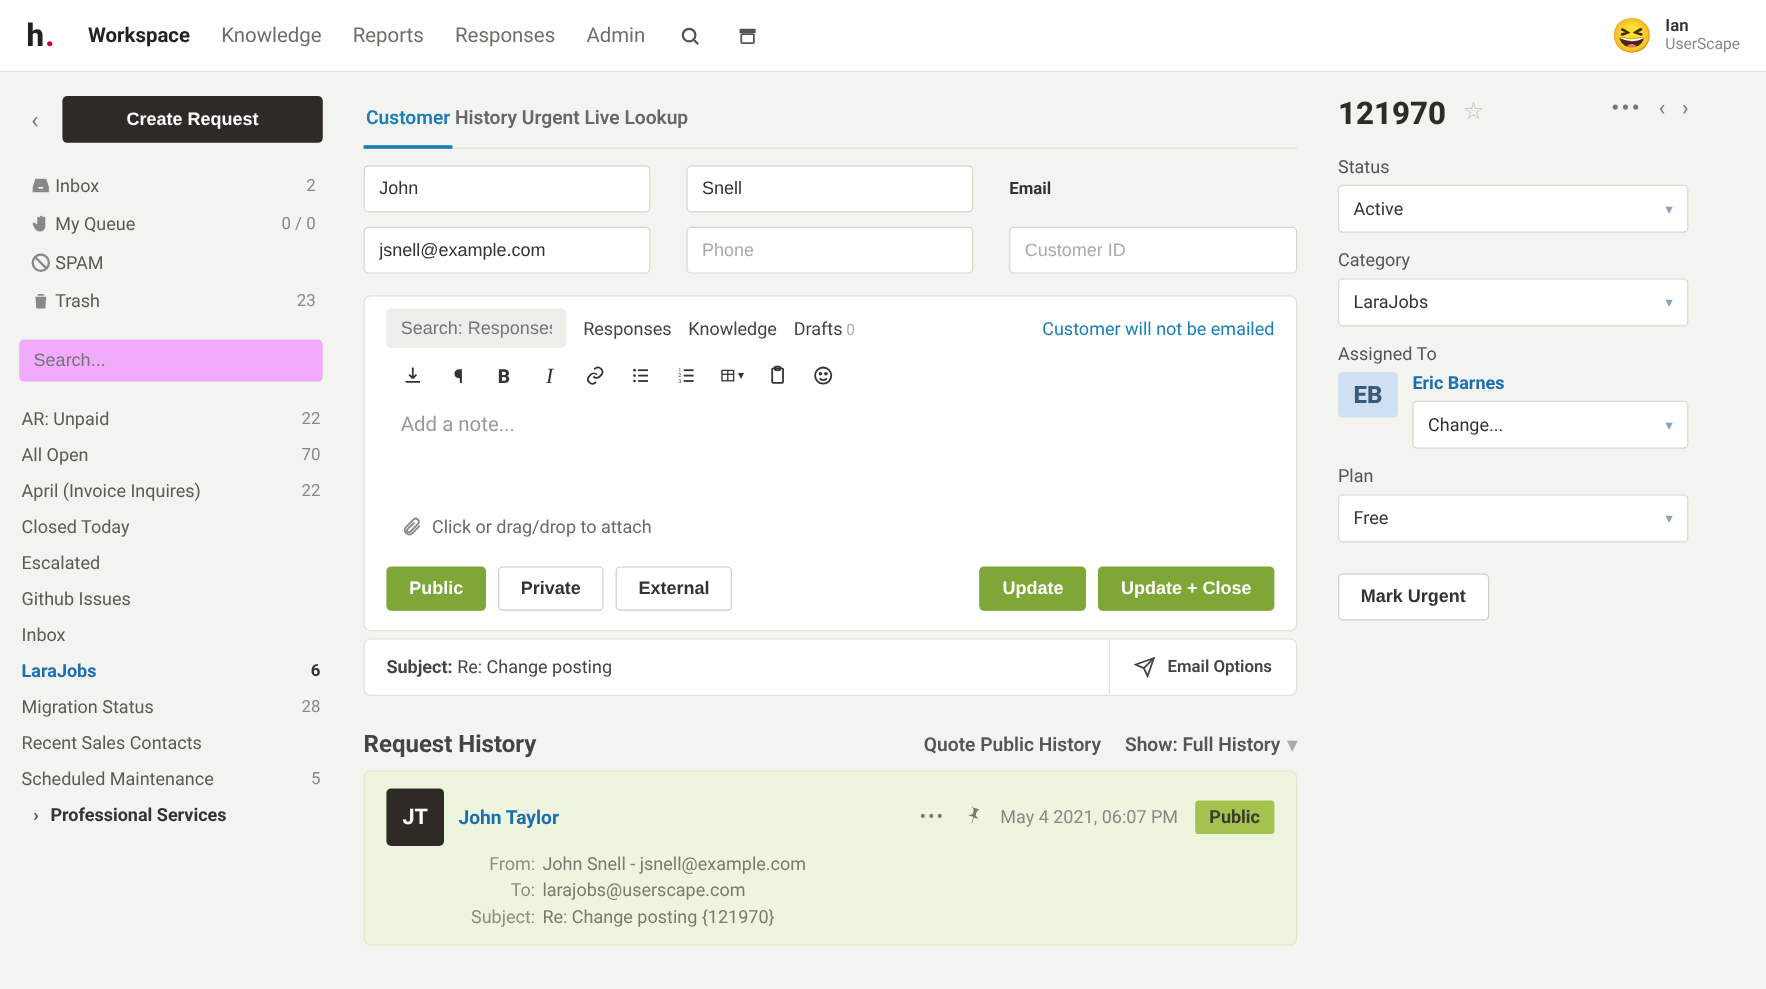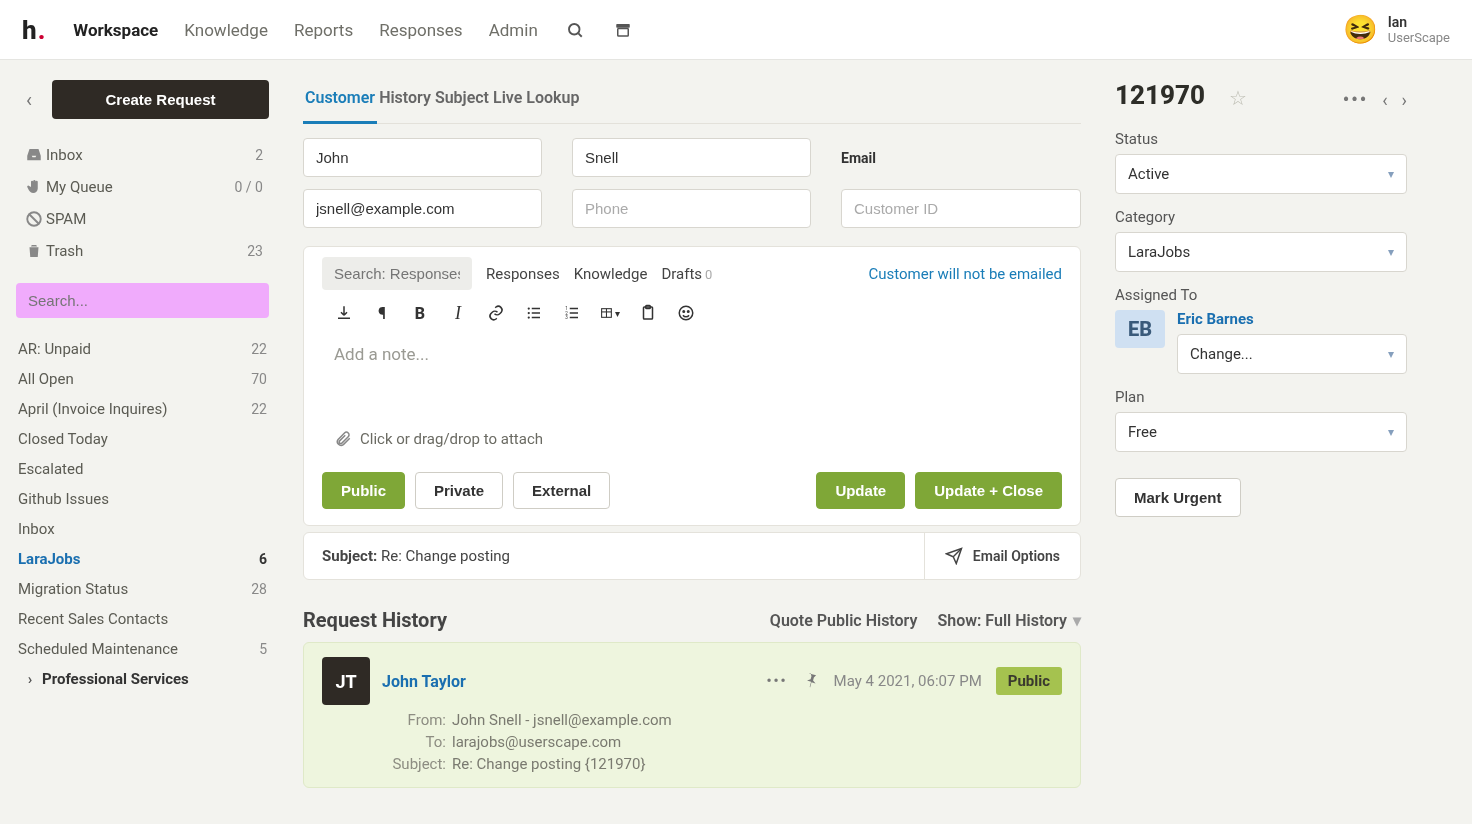--- a/index.html
+++ b/index.html
@@ -64,21 +64,21 @@
 .hi-top { display:flex; align-items:center; gap:12px;}
 .hi-avatar { background:#2f2a25; color:#fff; font-weight:700; font-size:18px; width:48px; height:48px; border-radius:4px; display:flex; align-items:center; justify-content:center;}
 .hi-author { color:#1a6fb0; font-weight:700; font-size:16px;}
 .hi-icons { margin-left:auto; display:flex; align-items:center; gap:14px; color:#777;}
 .hi-time { color:#888; font-size:15px;}
 .hi-badge { background:#a5c24f; color:#3a3a2e; font-weight:700; padding:5px 12px; border-radius:3px; font-size:15px;}
 .hi-meta { margin-left:60px; margin-top:6px; color:#7a7a70; font-size:15px;}
 .hi-meta .row { display:flex; gap:6px; margin-bottom:4px;}
 .hi-meta .k { width:64px; text-align:right; color:#8d8d82;}
 .rightcol { width:330px; padding:20px 28px 20px 10px;}
-.rc-top { display:flex; align-items:flex-end; gap:24px; margin-bottom:20px;}
+.rc-top { display:flex; align-items:flex-start; gap:14px; margin-bottom:20px;}
 .rc-id { font-size:26px; font-weight:800; color:#2d2d28;}
 .star { color:#bdbdb3; font-size:20px; cursor:pointer;}
 .rc-nav { margin-left:auto; display:flex; gap:14px; color:#777; align-items:center;}
 .rc-nav span { cursor:pointer; font-size:18px;}
 .field-label { font-size:15px; color:#555; margin-bottom:6px; margin-top:14px;}
 .select { background:#fff; border:1px solid #d8d6cf; border-radius:4px; padding:10px 12px; font-size:15px; color:#333; display:flex; align-items:center; cursor:pointer;}
 .select .caret { margin-left:auto; color:#859fbd; font-size:12px;}
 .assign-row { display:flex; gap:12px; align-items:flex-start; margin-top:6px;}
 .assign-av { background:#cfe0f2; color:#3a5a7a; font-weight:800; font-size:20px; width:50px; height:38px; border-radius:4px; display:flex; align-items:center; justify-content:center;}
 .assign-info { flex:1;}
@@ -221,21 +221,21 @@
           <span class="ic" style="font-weight:700;color:#555">›</span>
           <span class="lbl">Professional Services</span>
           <span class="cnt"></span>
         </div>
       </div>
   </div>
 
   <div class="main">
     <div class="main-tabs">
       <div class="main-tab active">Customer</div>
-      <div class="main-tab">History Subject</div>
+      <div class="main-tab">History Urgent</div>
       <div class="main-tab">Live Lookup</div>
     </div>
 
     <div class="cust-row">
       <input value="John" style="">
       <input value="Snell" style="">
       <div class="cust-label">Email</div>
     </div>
     <div class="cust-row">
       <input value="jsnell@example.com" style="">

